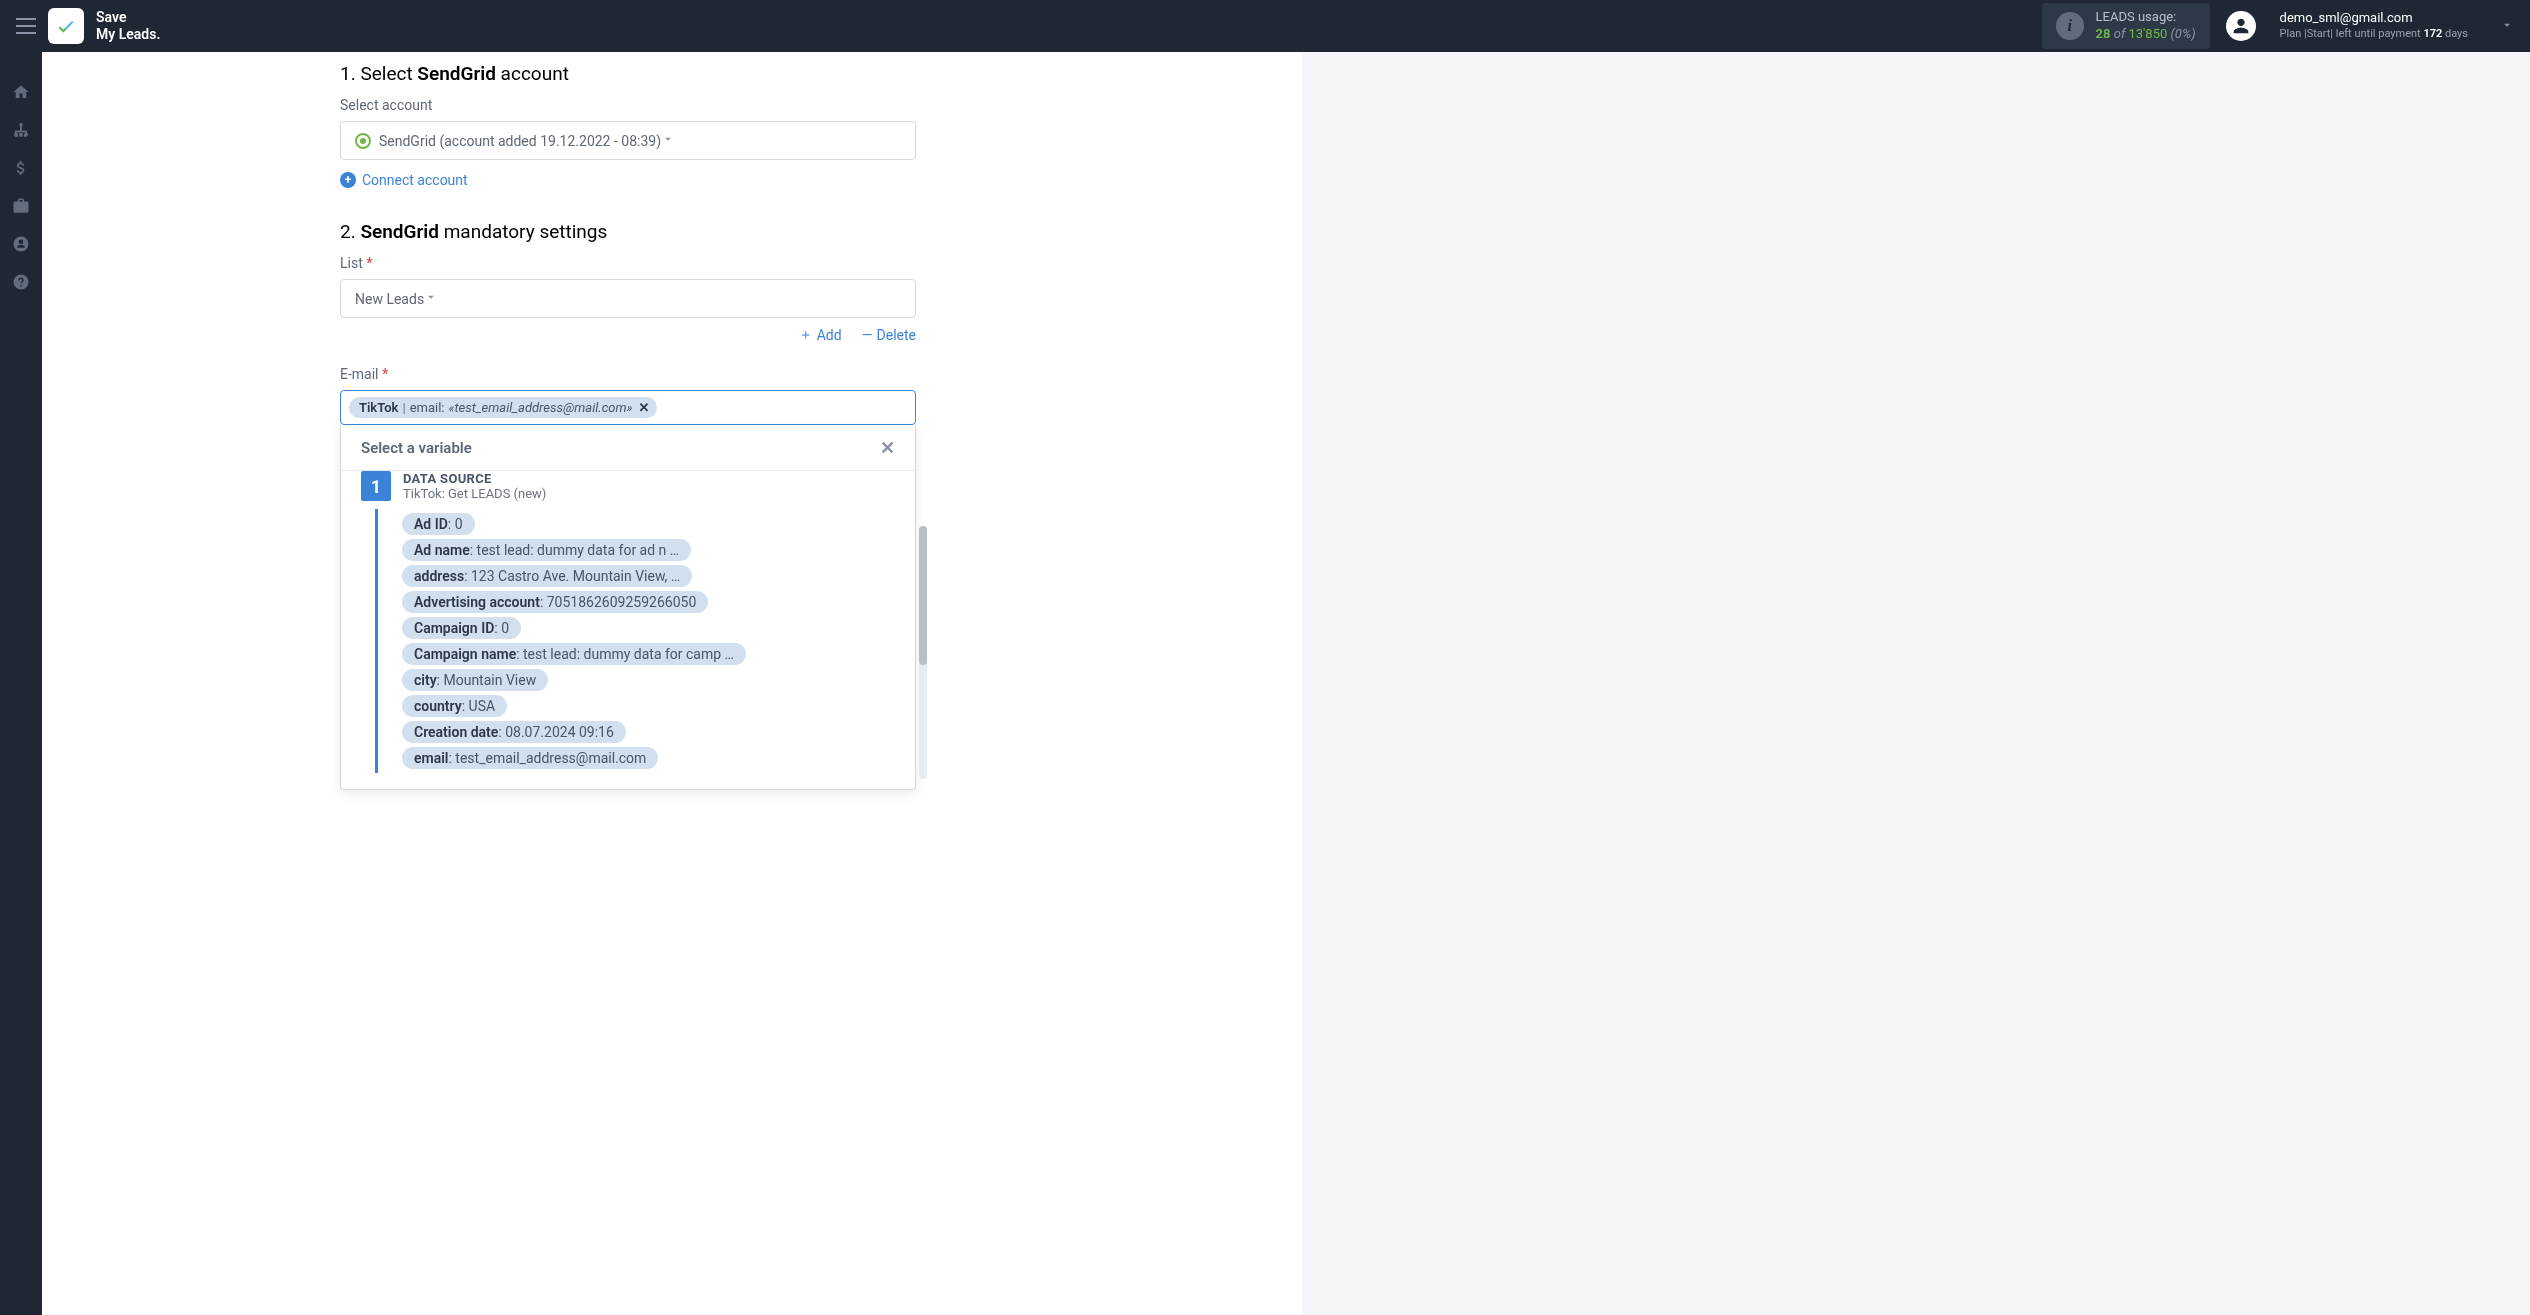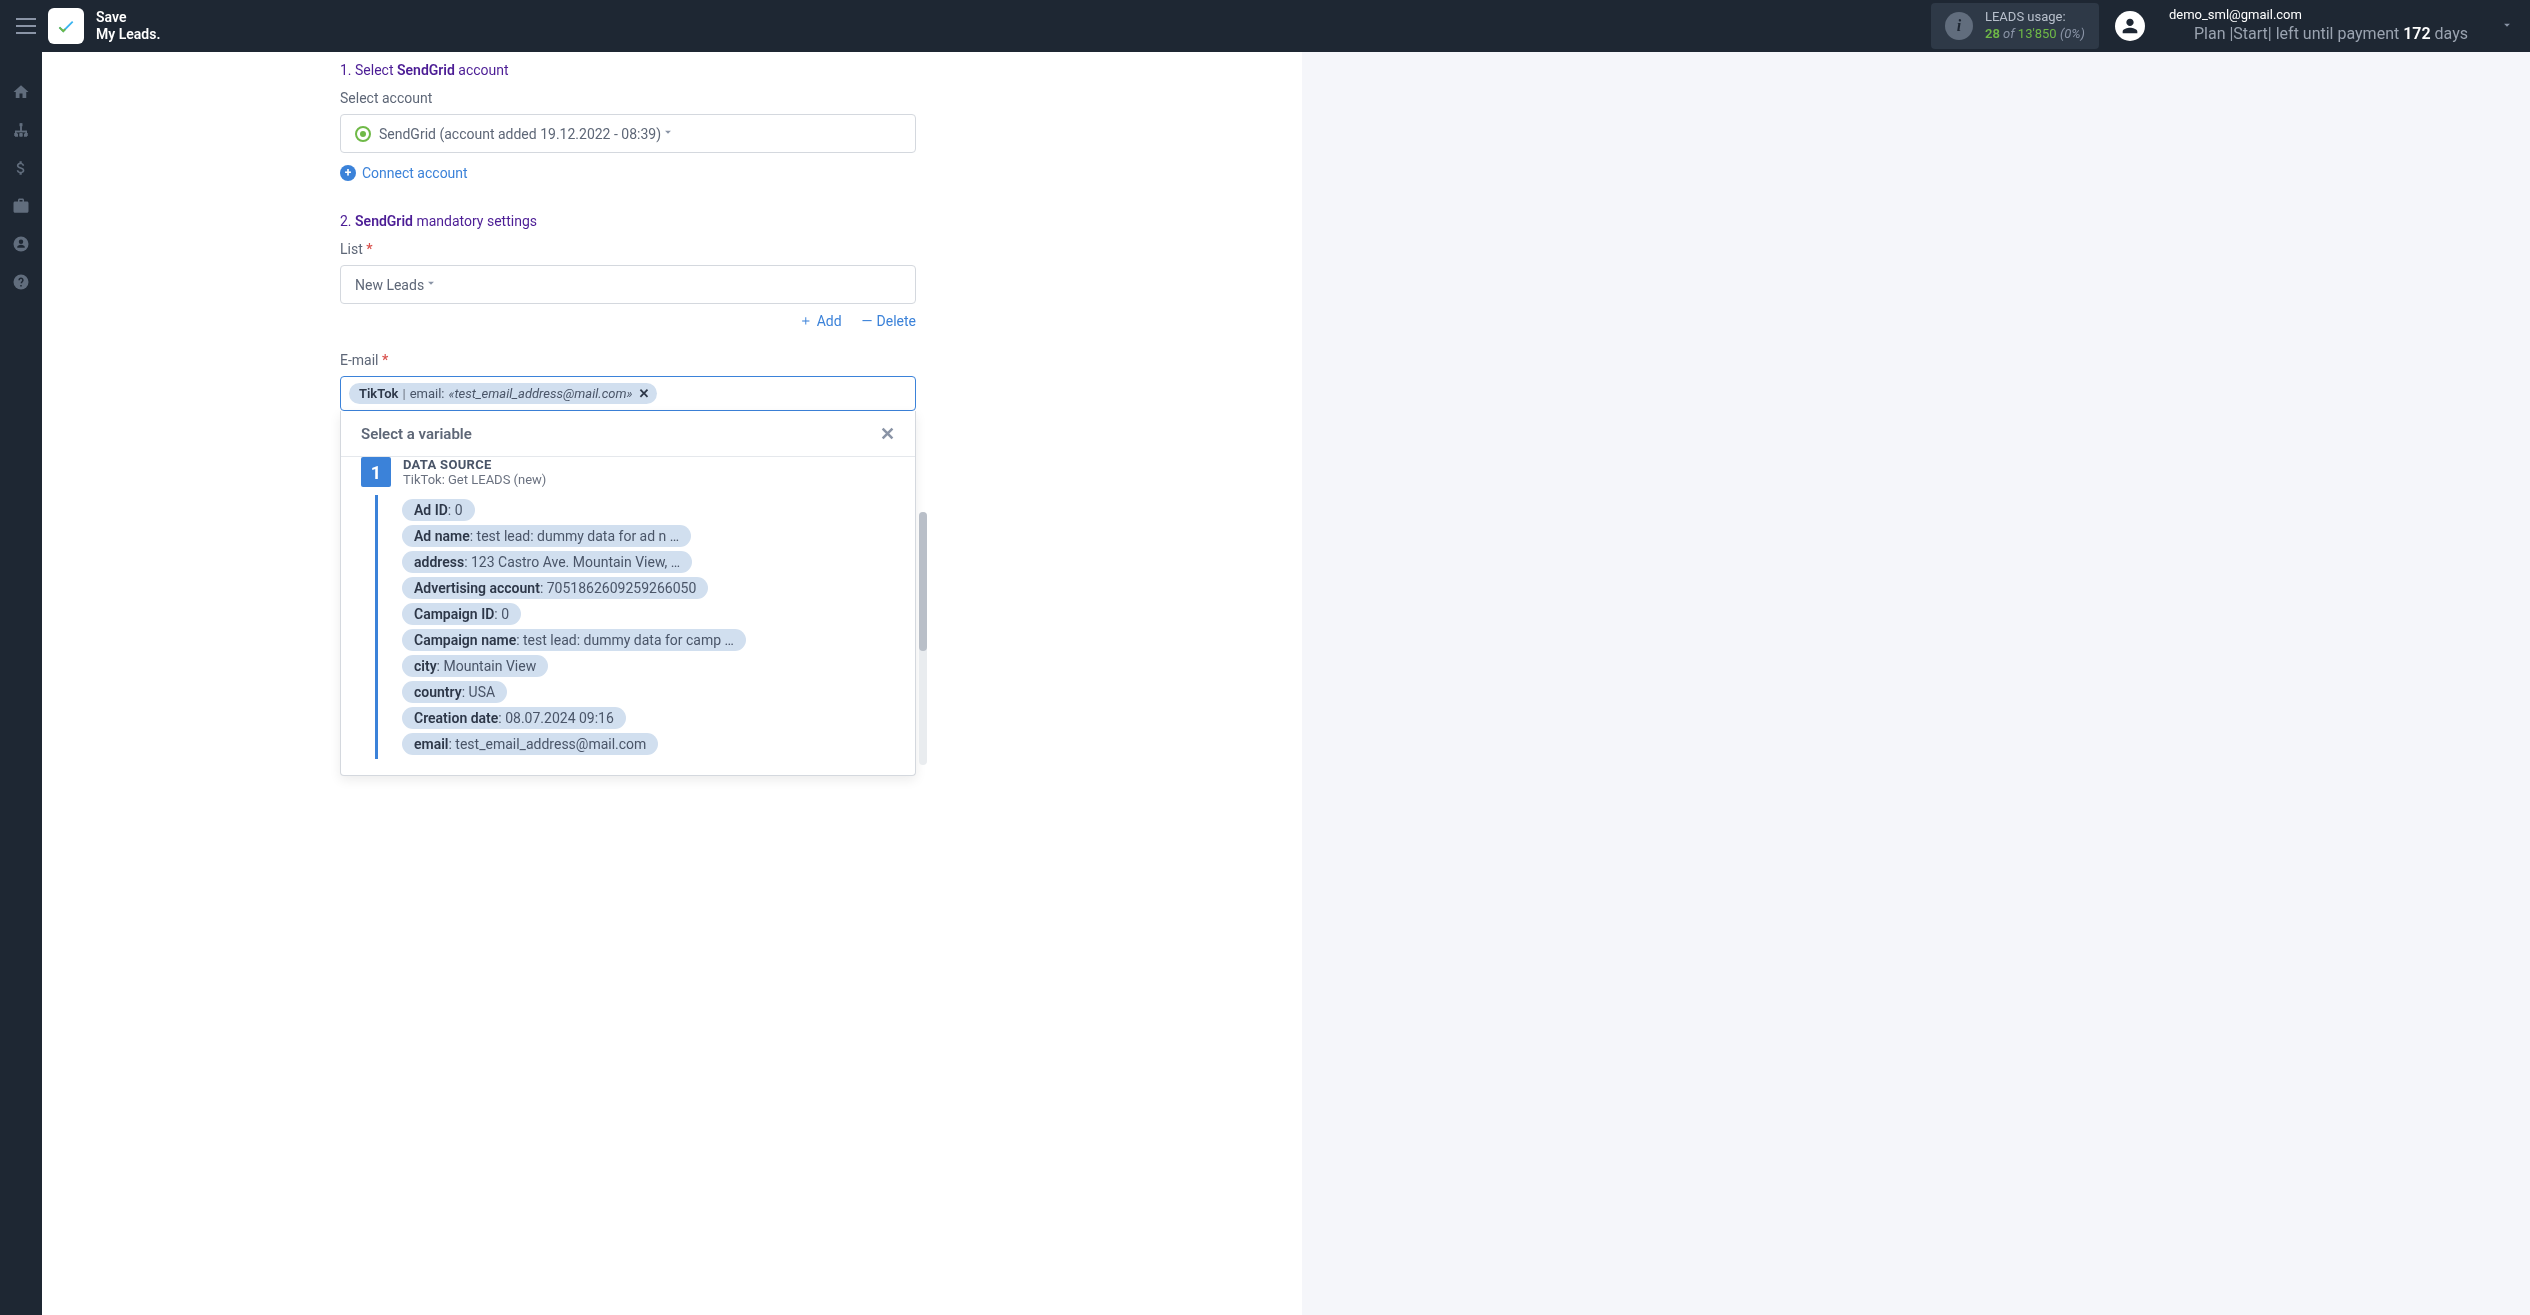--- a/index.html
+++ b/index.html
@@ -20,35 +20,35 @@
     .usage-label { color: #b8c0cc; }
     .usage-current { color: #6fb947; font-weight: 600; }
     .usage-of { color: #8a94a6; font-style: italic; }
     .usage-total { color: #6fb947; }
     .usage-pct { color: #8a94a6; font-style: italic; }
     .user-box { display: flex; align-items: center; gap: 24px; }
     .avatar { width: 30px; height: 30px; border-radius: 50%; background: #fff; display: flex; align-items: center; justify-content: center; }
     .avatar svg { width: 22px; height: 22px; fill: #1e2733; }
     .user-text { font-size: 13px; line-height: 1.3; }
     .user-email { color: #fff; }
-    .user-plan { color: #9aa3b0; font-size: 16px; margin-left: 25px; }
+    .user-plan { color: #9aa3b0; font-size: 11px; }
     .user-plan .days { color: #fff; font-weight: 600; }
     .chevron-down { color: #8a94a6; margin-left: 8px; cursor: pointer; }
     
     
     .sidebar { position: fixed; left: 0; top: 52px; bottom: 0; width: 42px; background: #1e2733; display: flex; flex-direction: column; align-items: center; padding-top: 30px; gap: 18px; }
     .sidebar-icon { width: 20px; height: 20px; color: #616d7d; cursor: pointer; display: flex; align-items: center; justify-content: center; }
     .sidebar-icon svg { width: 18px; height: 18px; fill: currentColor; }
     
     
     .main { margin-left: 42px; padding: 0; }
     .content-card { background: #fff; max-width: 1260px; margin: 0 auto 0 0; padding: 10px 0 20px 0; min-height: calc(100vh - 52px); }
     .inner { max-width: 576px; margin-left: 298px; }
     
-    .section-title { font-size: 14px; color: #4c1d95; margin-bottom: 12px; font-weight: 400; }
+    .section-title { font-size: 19px; color: #000000; margin-bottom: 12px; font-weight: 400; }
     .section-title strong { font-weight: 600; }
     
     .field-label { font-size: 14px; color: #5e6777; margin-bottom: 8px; display: block; }
     .required { color: #d9534f; font-weight: 600; }
     
     .select-box { border: 1px solid #d4d8de; border-radius: 4px; padding: 9px 14px; display: flex; align-items: center; justify-content: flex-start; cursor: pointer; background: #fff; }
     .select-box-left { display: flex; align-items: center; gap: 8px; color: #5e6777; font-size: 14px; }
     .account-icon { width: 16px; height: 16px; border-radius: 50%; border: 2px solid #6fb947; position: relative; flex-shrink: 0; }
     .account-icon::after { content: ''; position: absolute; width: 6px; height: 6px; background: #6fb947; border-radius: 50%; top: 50%; left: 50%; transform: translate(-50%, -50%); }
     .chevron { color: #8a94a6; }

